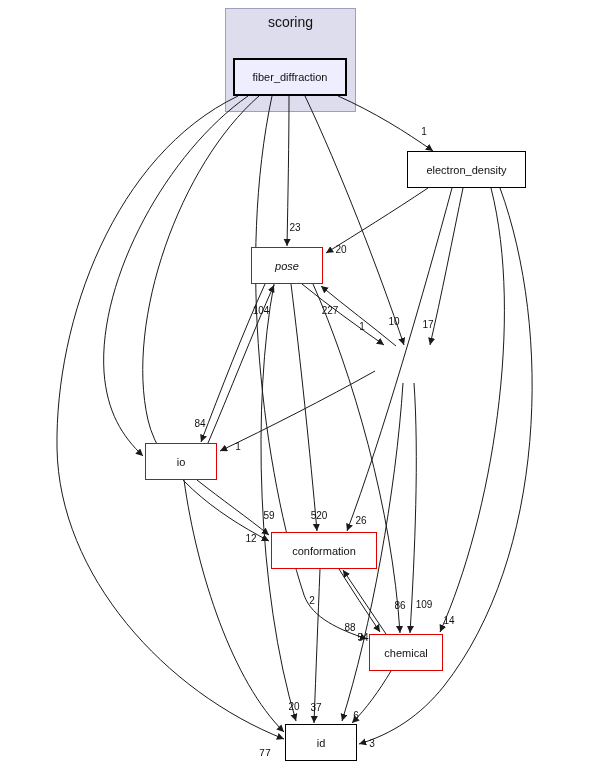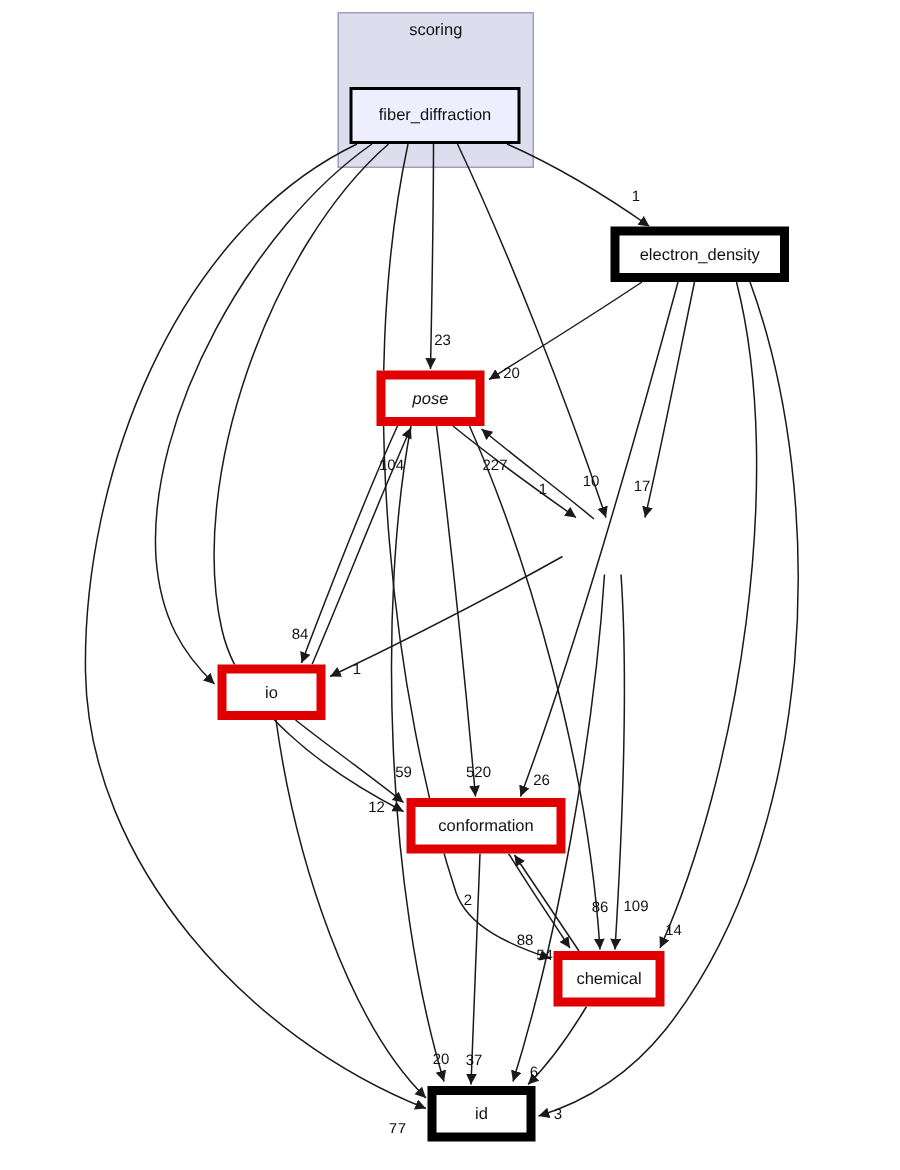--- a/index.html
+++ b/index.html
@@ -8,24 +8,24 @@
     font-family:"Liberation Sans",sans-serif;overflow:hidden;
   }
   #edge-svg{position:absolute;left:0;top:0;width:600px;height:780px;}
   .edge{fill:none;stroke:#1a1a1a;stroke-width:1;}
   .cluster{
     position:absolute;left:225px;top:8px;width:131px;height:104px;
     background:#ddddee;border:1px solid #9f9fbd;box-sizing:border-box;
   }
   .cluster-label{
     position:absolute;left:0;right:0;top:5px;text-align:center;
-    font-size:11px;color:#111;
+    font-size:14px;color:#111;
   }
   .node{
-    position:absolute;background:#ffffff;border:6px solid #a16207;
+    position:absolute;background:#ffffff;border:1px solid #a16207;
     display:flex;align-items:center;justify-content:center;
     font-size:11px;color:#111;box-sizing:border-box;cursor:pointer;
     white-space:nowrap;
   }
   .n-fd{left:233px;top:58px;width:114px;height:38px;border-width:2px;background:#eeeeff;text-align:center;}
   .n-ed{left:407px;top:151px;width:119px;height:37px;}
   .n-pose{left:251px;top:247px;width:72px;height:37px;font-style:italic;}
   .n-methods{left:375px;top:346px;width:72px;height:37px;}
   .n-io{left:145px;top:443px;width:72px;height:37px;}
   .n-conf{left:271px;top:532px;width:106px;height:37px;}

